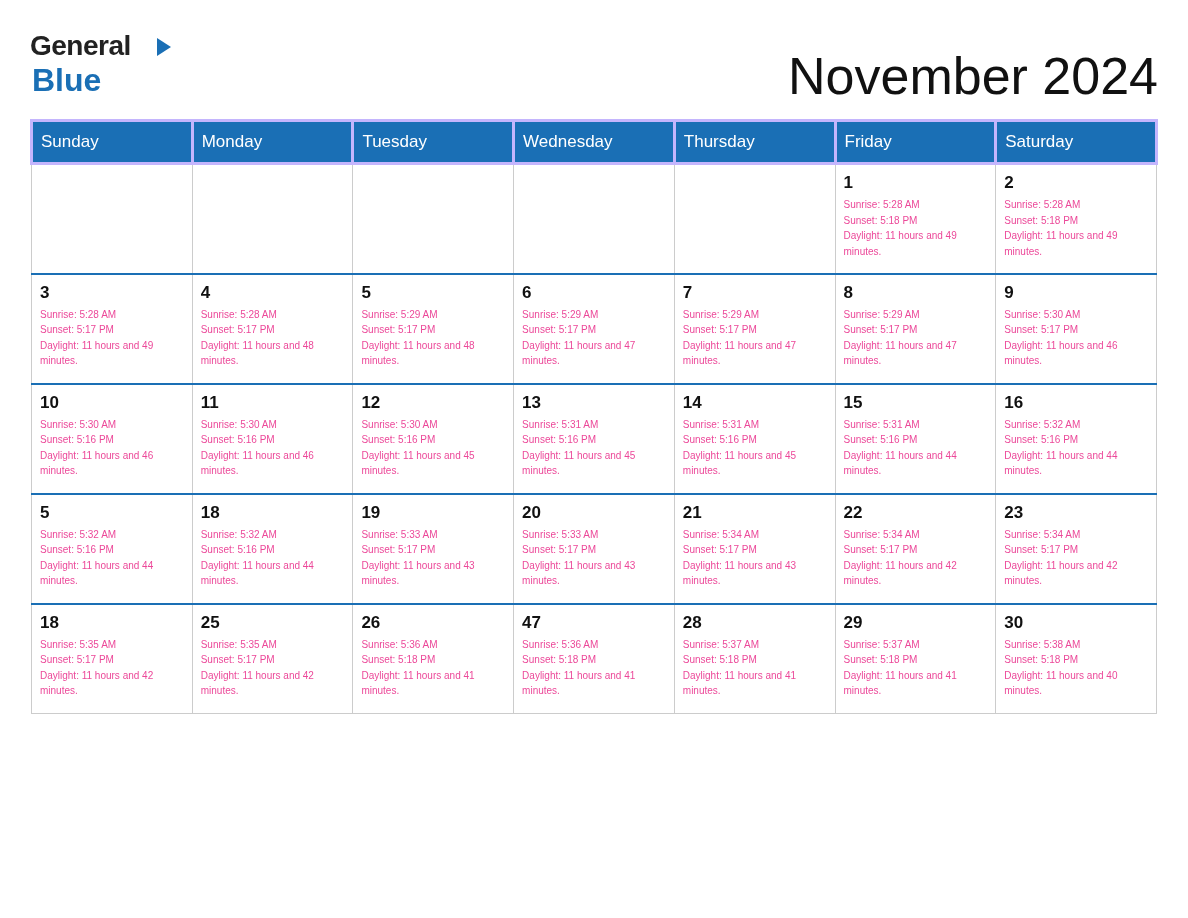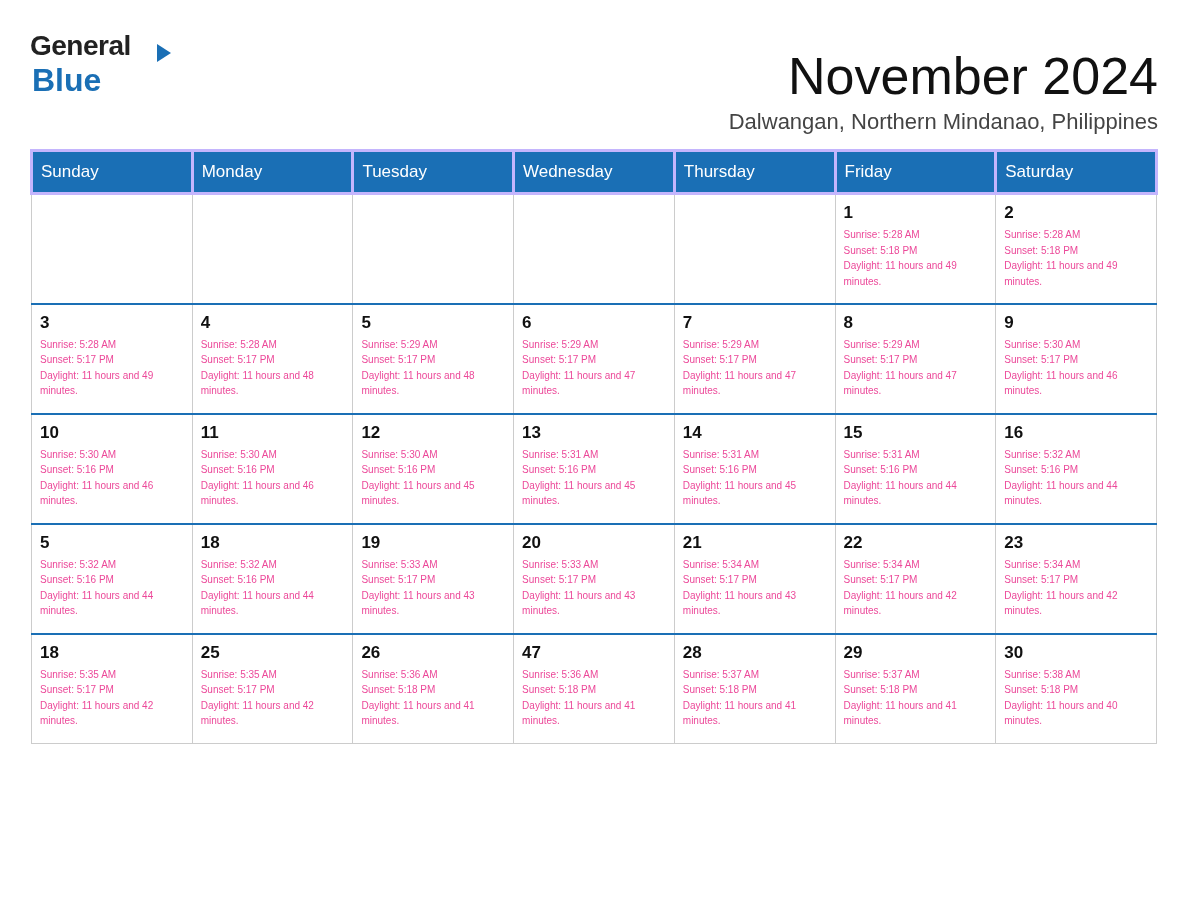--- a/index.html
+++ b/index.html
@@ -18,21 +18,21 @@
       margin-bottom: 10px;
     }
     .logo {
       display: flex;
       flex-direction: column;
       align-items: flex-start;
       margin-top: 10px;
     }
     .logo-top {
       display: flex;
-      align-items: flex-end;
+      align-items: center;
       gap: 22px;
     }
     .logo-general {
       font-size: 28px;
       font-weight: bold;
       color: #222;
       letter-spacing: -0.5px;
     }
     .logo-triangle {
       width: 0;
@@ -111,21 +111,20 @@
 <div class="header-area">
   <div class="logo">
     <div class="logo-top">
       <span class="logo-general">General</span>
       <div class="logo-triangle"></div>
     </div>
     <span class="logo-blue" style="margin-left:2px;">Blue</span>
   </div>
   <div class="title-area">
     <div class="month-title">November 2024</div>
-    <div class="subtitle">Dalwangan, Northern Mindanao, Philippines</div>
   </div>
 </div>
 
 <table class="calendar">
   <thead>
     <tr id="header-row">
         <th>Sunday</th>
         <th>Monday</th>
         <th>Tuesday</th>
         <th>Wednesday</th>

